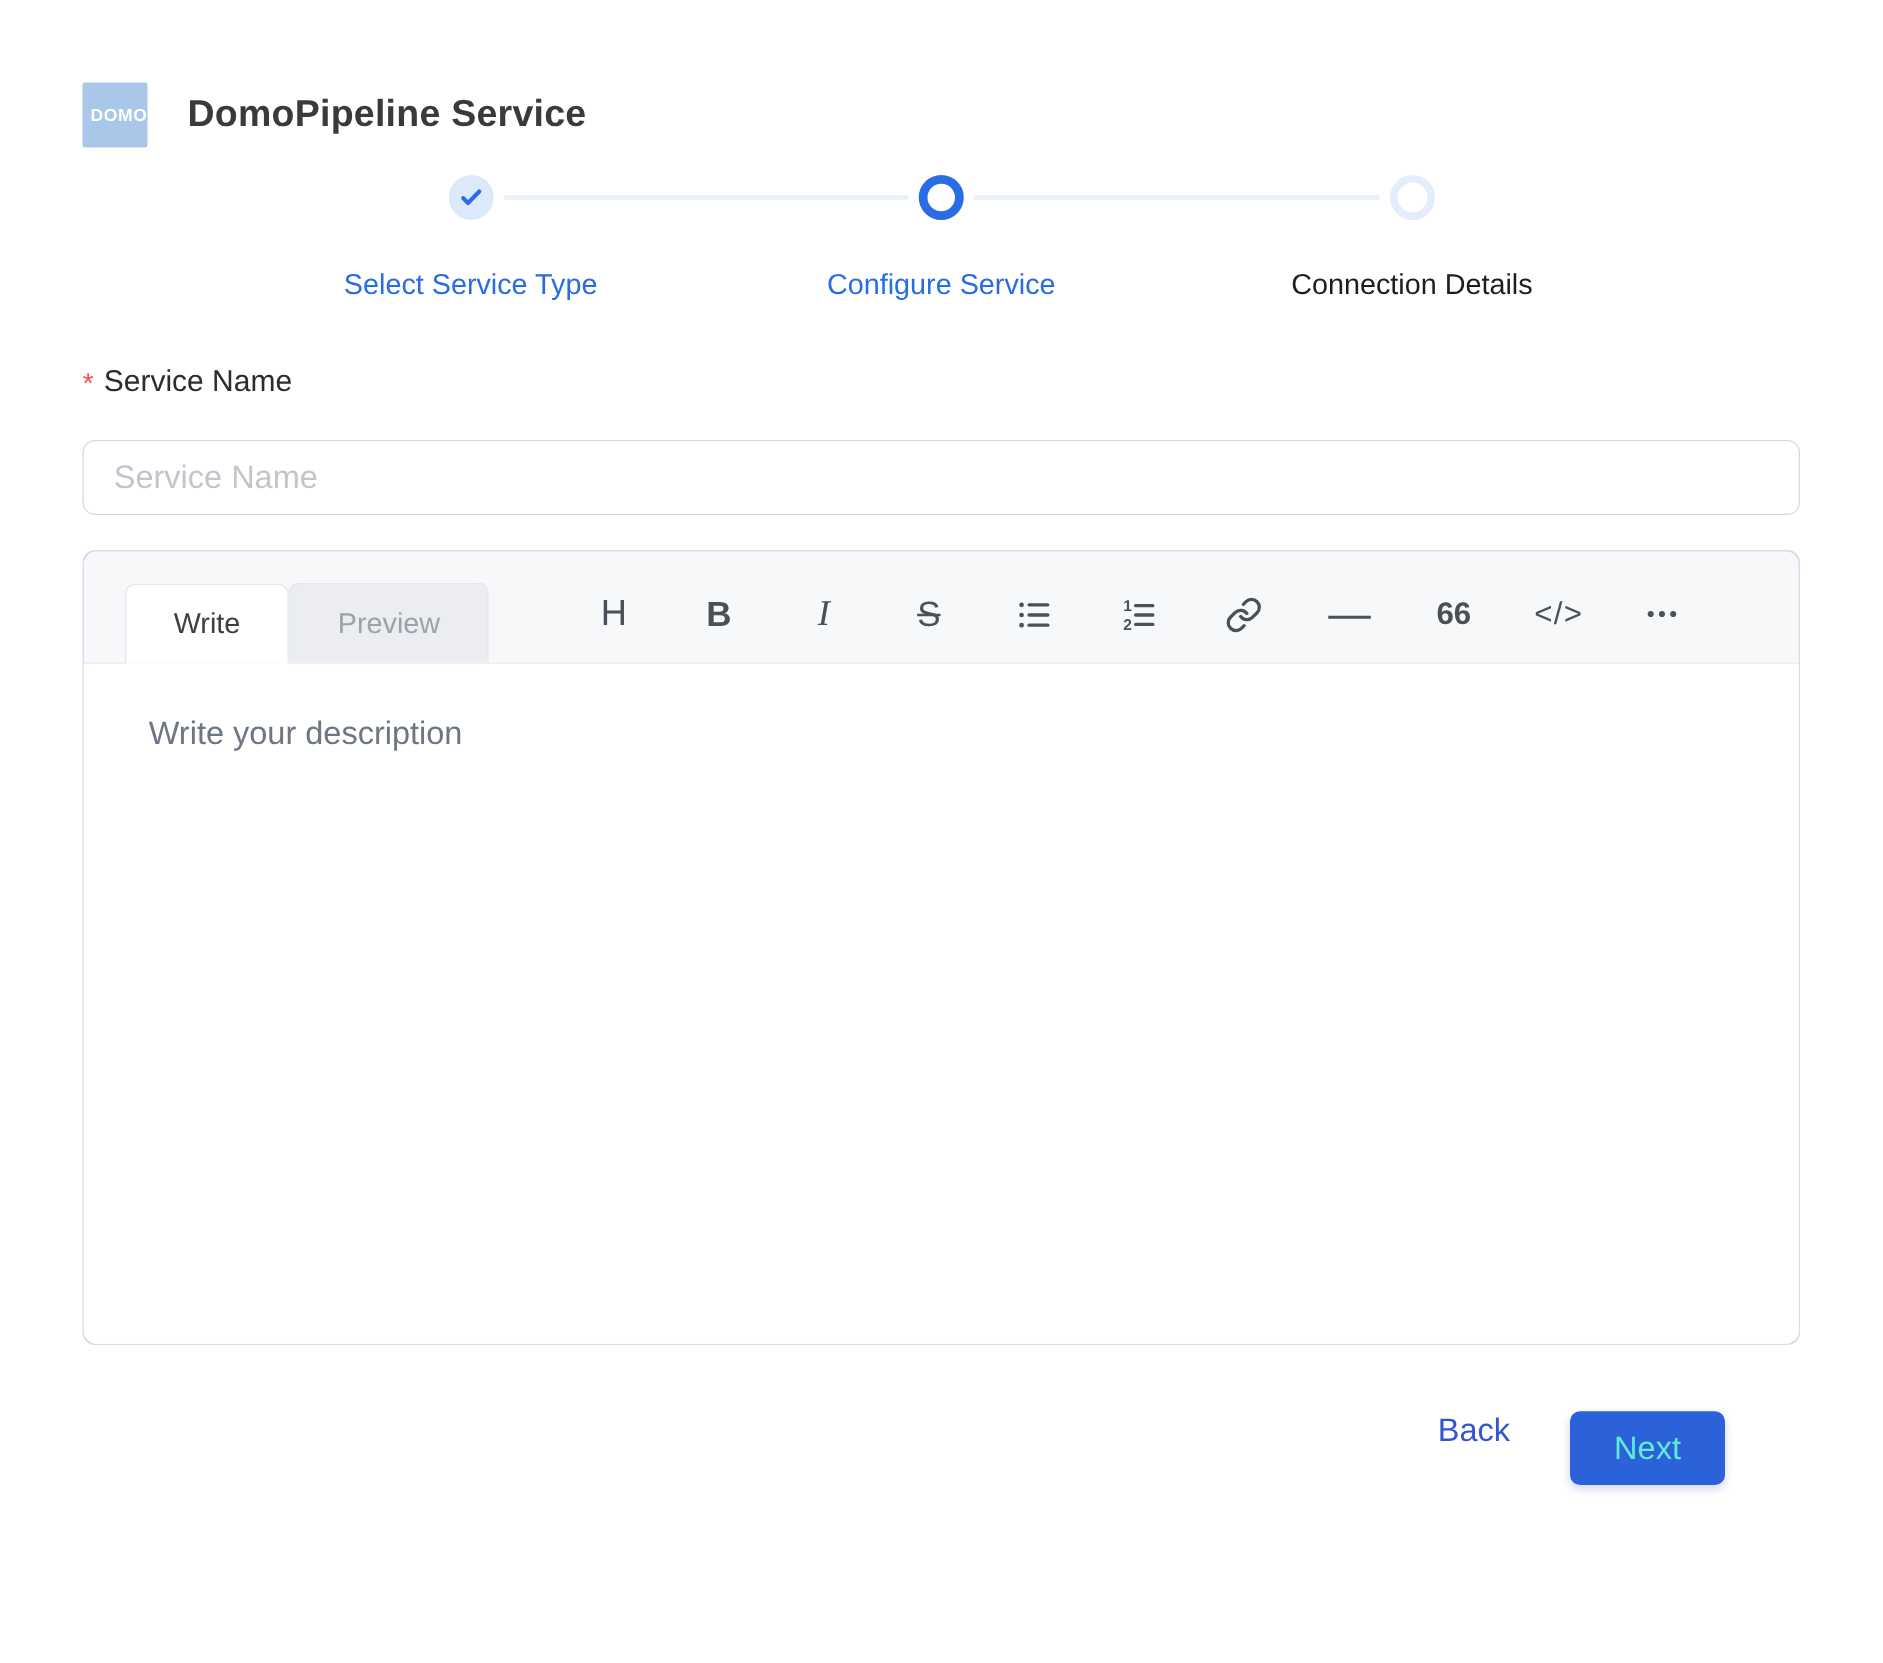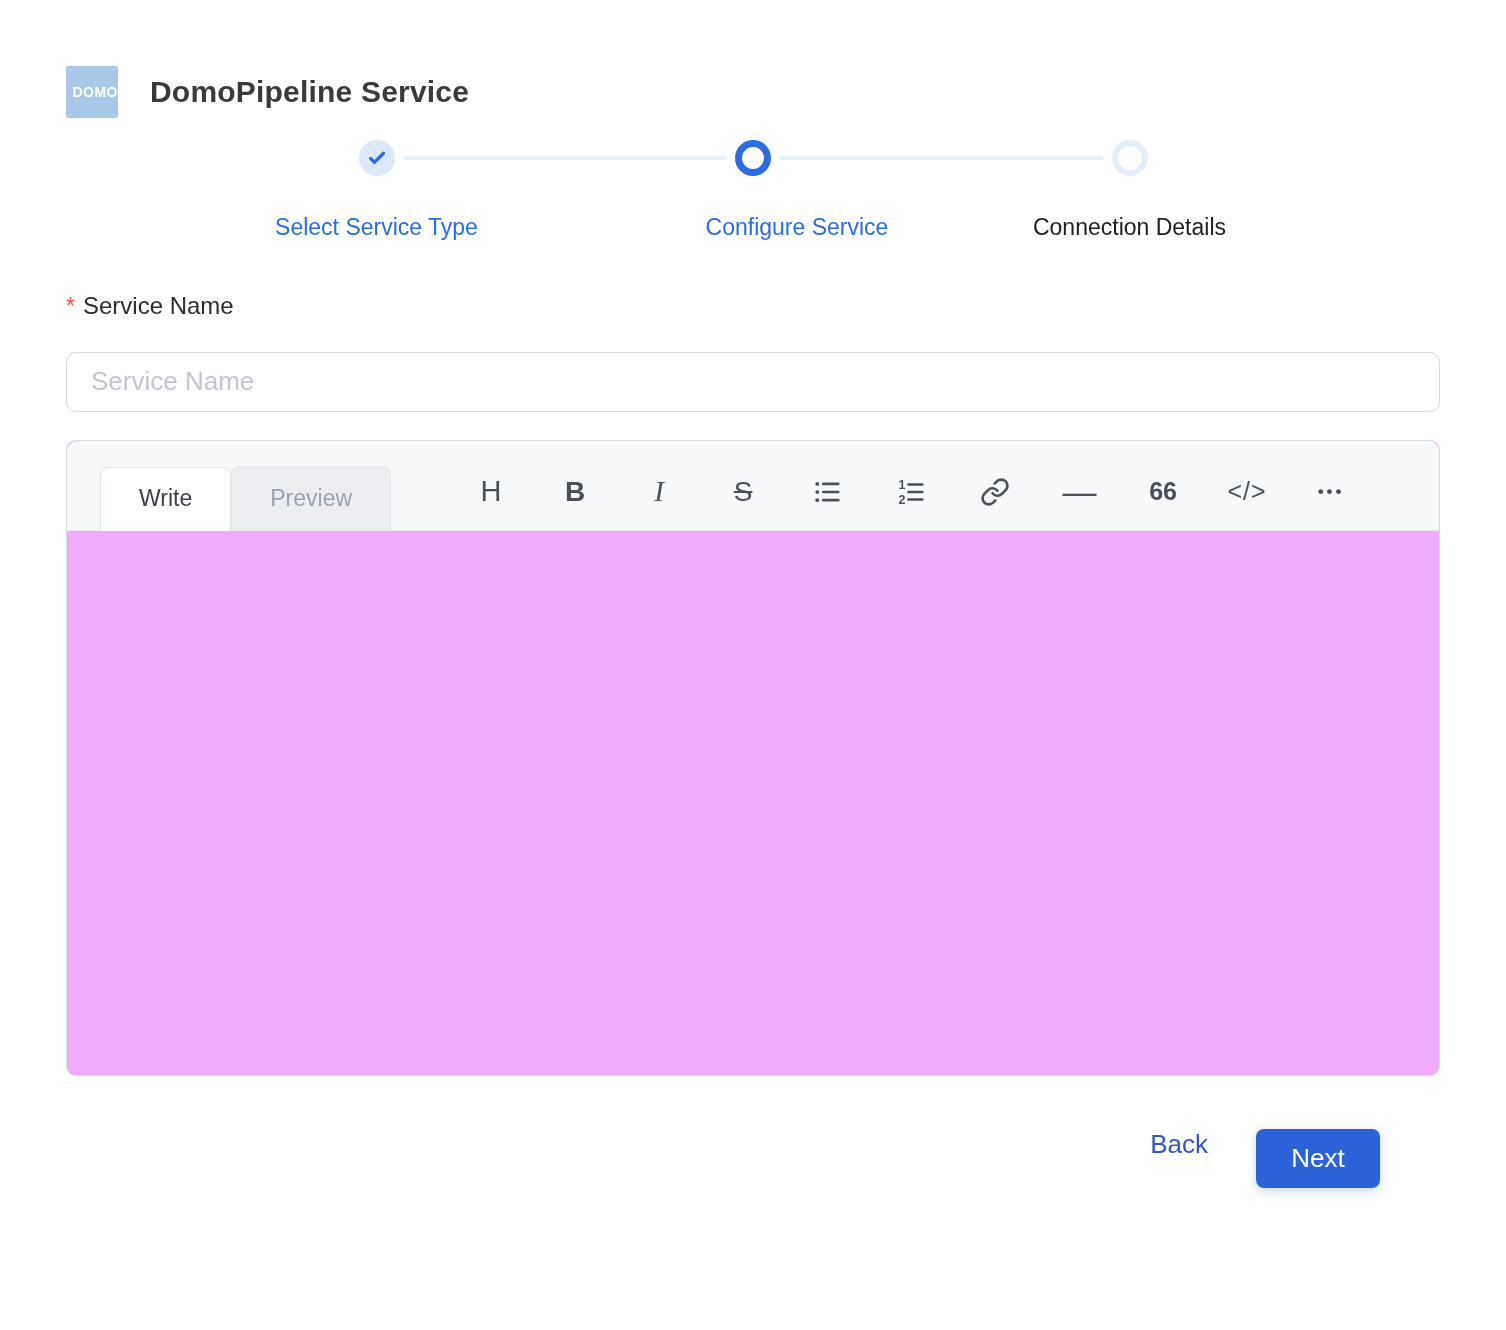--- a/index.html
+++ b/index.html
@@ -29,21 +29,21 @@
   .step-dot { position:absolute; top:0; transform:translateX(-50%); width:36px; height:36px; border-radius:50%; cursor:pointer; }
   .step-dot.completed { left:25%; background:#dce9fb; display:flex; align-items:center; justify-content:center; }
   .step-dot.active    { left:50%; background:#ffffff; border:7px solid #2a6ce3; }
   .step-dot.upcoming  { left:75%; background:#ffffff; border:6px solid #e3edfb; }
   .stepper-labels { position:relative; height:32px; margin-top:26px; }
   .step-label {
     position:absolute; top:12px; transform:translateX(-50%); white-space:nowrap;
     font-size:23px; font-weight:500; cursor:pointer;
   }
   .step-label.s1 { left:25%; color:#2a6ce3; }
-  .step-label.s2 { left:50%; color:#2a6ce3;margin-left:44px; }
+  .step-label.s2 { left:50%; color:#2a6ce3; }
   .step-label.s3 { left:75%; color:#1d1d1f; }
 
   
   .form-area { padding:0 66px; }
   .field-label-row { margin-top:58px; display:flex; align-items:flex-start; font-size:24px; font-weight:500; color:#2c2c2c; }
   .required-marker { color:#f4544c; margin-right:8px; font-size:23px; line-height:1.3; }
   .text-input {
     margin-top:30px; width:100%; height:60px; border:1px solid #d9d9d9; border-radius:10px;
     padding:0 24px; font-size:26px; color:#333; outline:none;
     font-family:"Liberation Sans","DejaVu Sans",sans-serif;
@@ -85,21 +85,21 @@
     font-family:"Liberation Sans","DejaVu Sans",sans-serif;
   }
   .editor-textarea::placeholder { color:#6e7684; }
 
   
   .footer { display:flex; align-items:flex-start; justify-content:flex-end; padding:53px 60px 0 66px; }
   .back-link { font-size:26px; font-weight:500; color:#3157cb; background:none; border:none; cursor:pointer;
     font-family:"Liberation Sans","DejaVu Sans",sans-serif; }
   .next-button {
     margin-left:48px; width:124px; height:59px; border:none; border-radius:8px;
-    background:#2c62d9; color:#ffffff; font-size:26px; font-weight:500; cursor:pointer;
+    background:#2c62d9; color:#5eead4; font-size:26px; font-weight:500; cursor:pointer;
     box-shadow:0 3px 8px rgba(60,90,180,0.25);
     font-family:"Liberation Sans","DejaVu Sans",sans-serif;
   }
 </style>
 </head>
 <body>
 
 <div class="page">
 
   <header class="app-header">
@@ -177,20 +177,23 @@
             </svg>
           </button>
 
           <button class="tool g-hr">—</button>
           <button class="tool g-quote">66</button>
           <button class="tool g-code">&lt;/&gt;</button>
           <button class="tool g-more">•••</button>
         </div>
       </div>
 
+      <div class="editor-body">
+        <textarea class="editor-textarea" placeholder="Write your description" style=""></textarea>
+      </div>
     </section>
 
     
     <footer class="footer">
       <button class="back-link">Back</button>
       <button class="next-button">Next</button>
     </footer>
 
   </main>
 </div>

